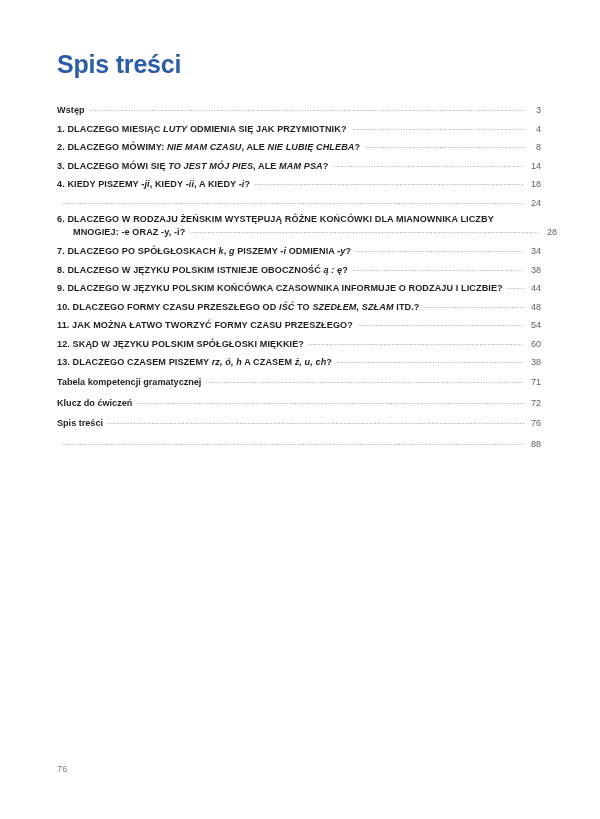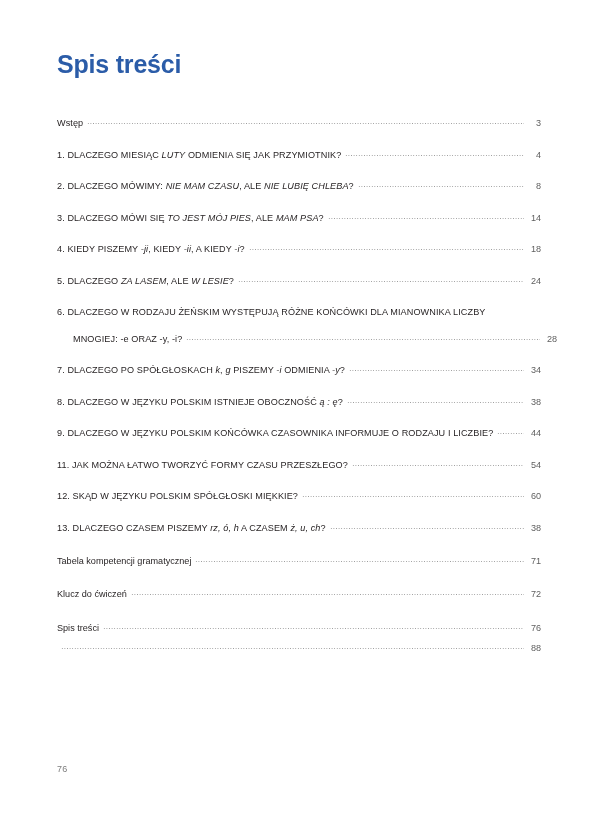--- a/index.html
+++ b/index.html
@@ -51,27 +51,26 @@
   }
 
   .toc-line {
     display: flex;
     align-items: baseline;
     width: 100%;
   }
 
   .toc-label {
     font-size: 9.1px;
-    font-weight: normal;
+    font-weight: bold;
     color: #231f20;
     letter-spacing: 0.08px;
     white-space: nowrap;
     flex: 0 1 auto;
     line-height: 1.45;
-    margin-top: 13px;
   }
 
   .toc-label.caps {
     letter-spacing: 0.1px;
   }
 
   .toc-label i {
     font-style: italic;
   }
 
@@ -178,21 +177,20 @@
       </a>
       <a class="toc-entry" href="#">
         <span class="toc-line first">
           <span class="toc-label caps"><span>4. KIEDY PISZEMY </span><i>-ji</i><span>, KIEDY </span><i>-ii</i><span>, A KIEDY </span><i>-i</i><span>?</span></span>
           <span class="leader"></span>
           <span class="toc-page">18</span>
         </span>
       </a>
       <a class="toc-entry" href="#">
         <span class="toc-line first">
-          <span class="toc-label caps"><span>5. DLACZEGO </span><i>ZA LASEM</i><span>, ALE </span><i>W LESIE</i><span>?</span></span>
           <span class="leader"></span>
           <span class="toc-page">24</span>
         </span>
       </a>
       <a class="toc-entry wrapped" href="#">
         <span class="toc-line first">
           <span class="toc-label caps"><span>6. DLACZEGO W RODZAJU ŻEŃSKIM WYSTĘPUJĄ RÓŻNE KOŃCÓWKI DLA MIANOWNIKA LICZBY</span></span>
           <span class="leader"></span>
           <span class="toc-page">28</span>
         </span>
@@ -218,20 +216,27 @@
       </a>
       <a class="toc-entry" href="#">
         <span class="toc-line first">
           <span class="toc-label caps"><span>9. DLACZEGO W JĘZYKU POLSKIM KOŃCÓWKA CZASOWNIKA INFORMUJE O RODZAJU I LICZBIE?</span></span>
           <span class="leader"></span>
           <span class="toc-page">44</span>
         </span>
       </a>
       <a class="toc-entry" href="#">
         <span class="toc-line first">
+          <span class="toc-label caps"><span>10. DLACZEGO FORMY CZASU PRZESZŁEGO OD </span><i>IŚĆ</i><span> TO </span><i>SZEDŁEM, SZŁAM</i><span> ITD.?</span></span>
+          <span class="leader"></span>
+          <span class="toc-page">48</span>
+        </span>
+      </a>
+      <a class="toc-entry" href="#">
+        <span class="toc-line first">
           <span class="toc-label caps"><span>11. JAK MOŻNA ŁATWO TWORZYĆ FORMY CZASU PRZESZŁEGO?</span></span>
           <span class="leader"></span>
           <span class="toc-page">54</span>
         </span>
       </a>
       <a class="toc-entry" href="#">
         <span class="toc-line first">
           <span class="toc-label caps"><span>12. SKĄD W JĘZYKU POLSKIM SPÓŁGŁOSKI MIĘKKIE?</span></span>
           <span class="leader"></span>
           <span class="toc-page">60</span>

